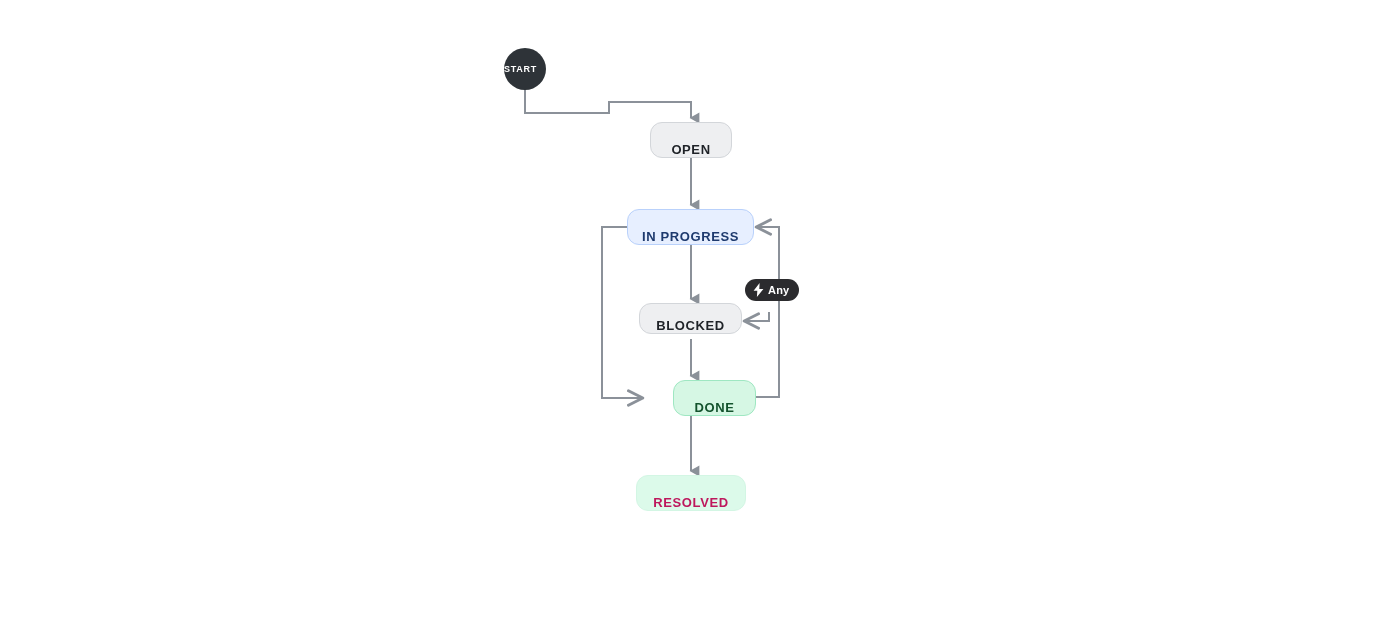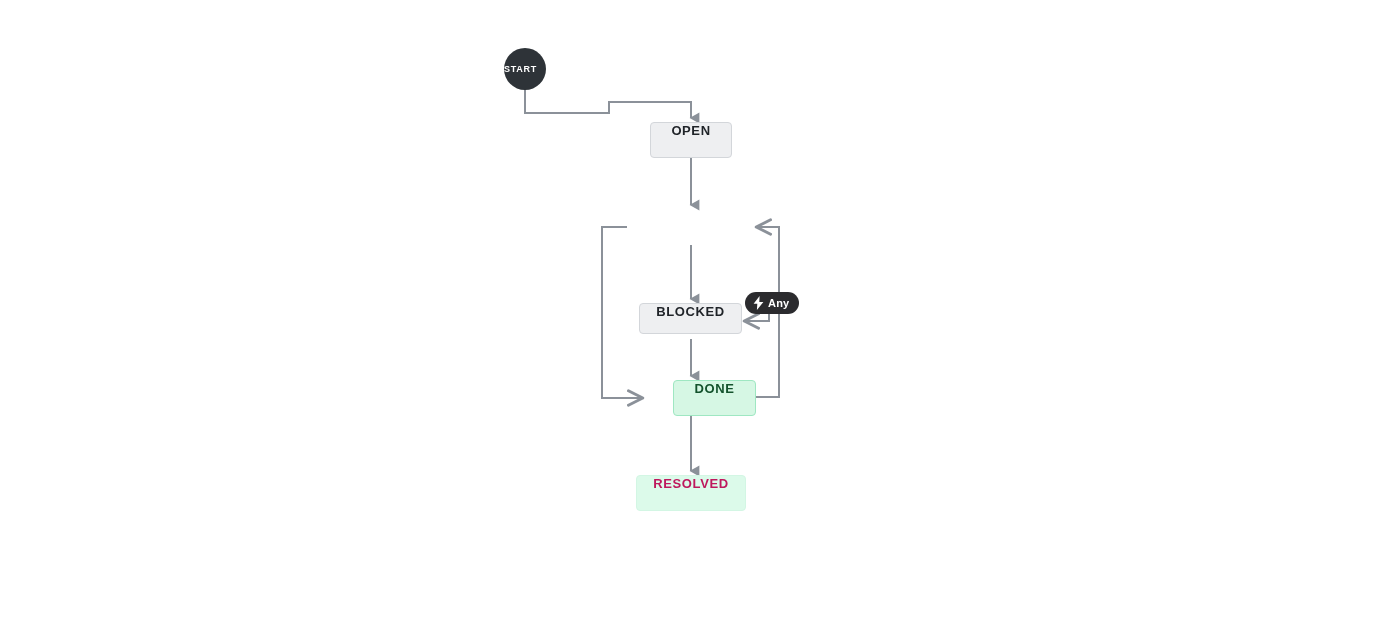--- a/index.html
+++ b/index.html
@@ -25,23 +25,23 @@
     top: 0;
     width: 1399px;
     height: 633px;
   }
 
   
   .node {
     position: absolute;
     box-sizing: border-box;
     display: flex;
-    align-items: flex-start;
+    align-items: flex-end;
     justify-content: center;
-    border-radius: 4px;
+    border-radius: 12px;
     font-size: 13px;
     font-weight: bold;
     letter-spacing: 0.6px;
     white-space: nowrap;
     z-index: 3;
   }
   .node-label {
     pointer-events: none;
   }
 
@@ -138,34 +138,37 @@
   </svg>
 
   <div class="start-node" style="left:504px; top:48px;">
     <span>START</span>
   </div>
 
   <div class="node gray" style="left:650px; top:122px; width:82px; height:36px;">
     <span class="node-label">OPEN</span>
   </div>
 
+  <div class="node blue" style="left:627px; top:209px; width:127px; height:36px;">
+    <span class="node-label">IN PROGRESS</span>
+  </div>
 
   <div class="node gray" style="left:639px; top:303px; width:103px; height:31px;">
     <span class="node-label">BLOCKED</span>
   </div>
 
   <div class="node green" style="left:673px; top:380px; width:83px; height:36px;">
     <span class="node-label">DONE</span>
   </div>
 
   <div class="node green-soft" style="left:636px; top:475px; width:110px; height:36px;">
     <span class="node-label">RESOLVED</span>
   </div>
 
-  <div class="badge" style="left:745px; top:292px;">
+  <div class="badge" style="left:745px; top:279px;">
     <span>
       <svg width="11" height="14" viewBox="0 0 11 14" xmlns="http://www.w3.org/2000/svg">
         <path d="M6.6 0 L0.6 7.7 H4.3 L3.9 14 L10.4 6.0 H6.3 Z" fill="#ffffff"></path>
       </svg>
     </span>
     <span>Any</span>
   </div>
 
 </div>
 

